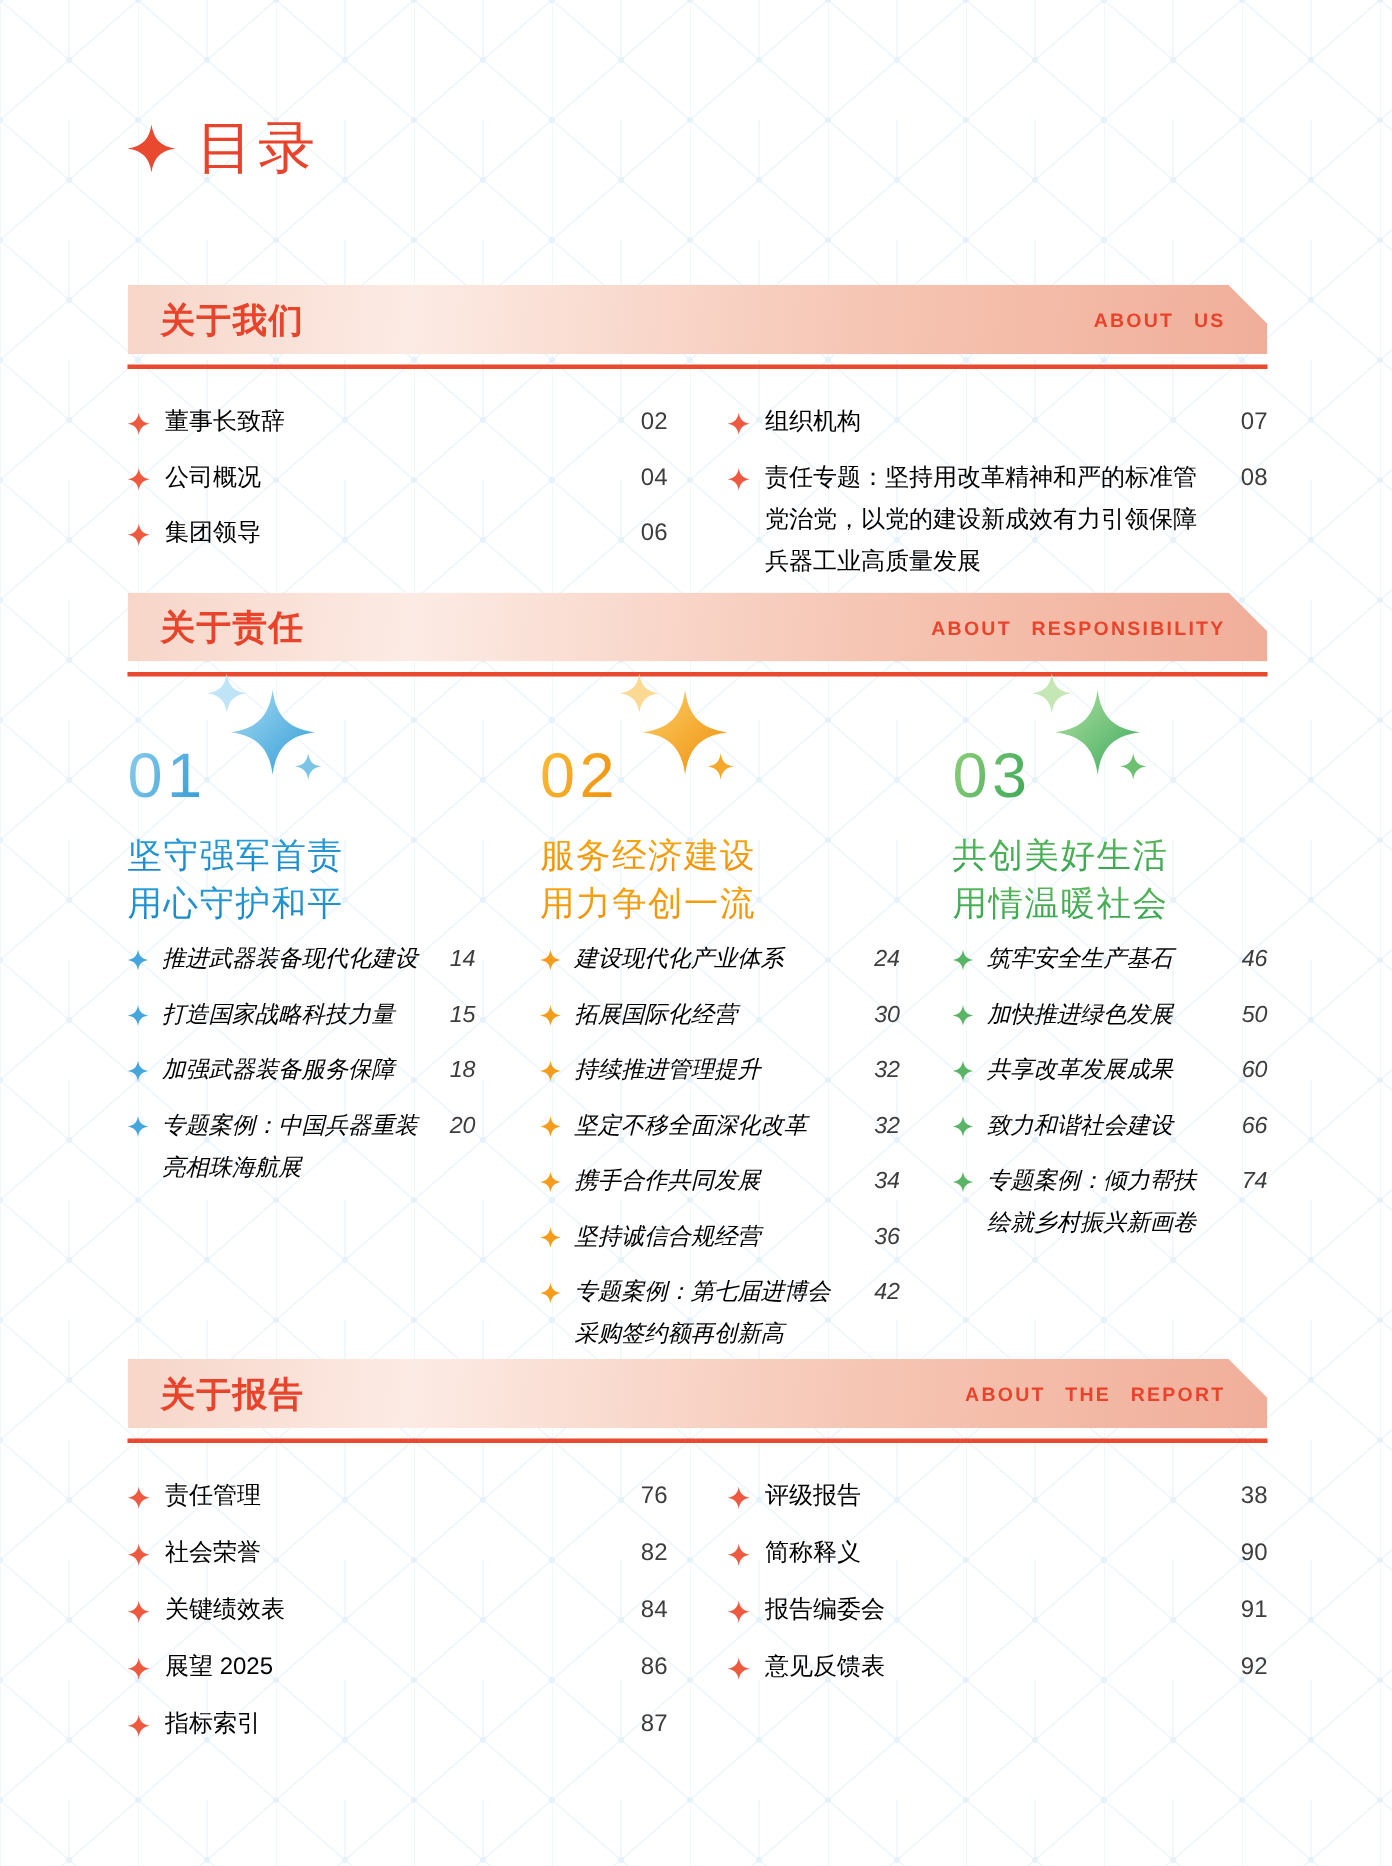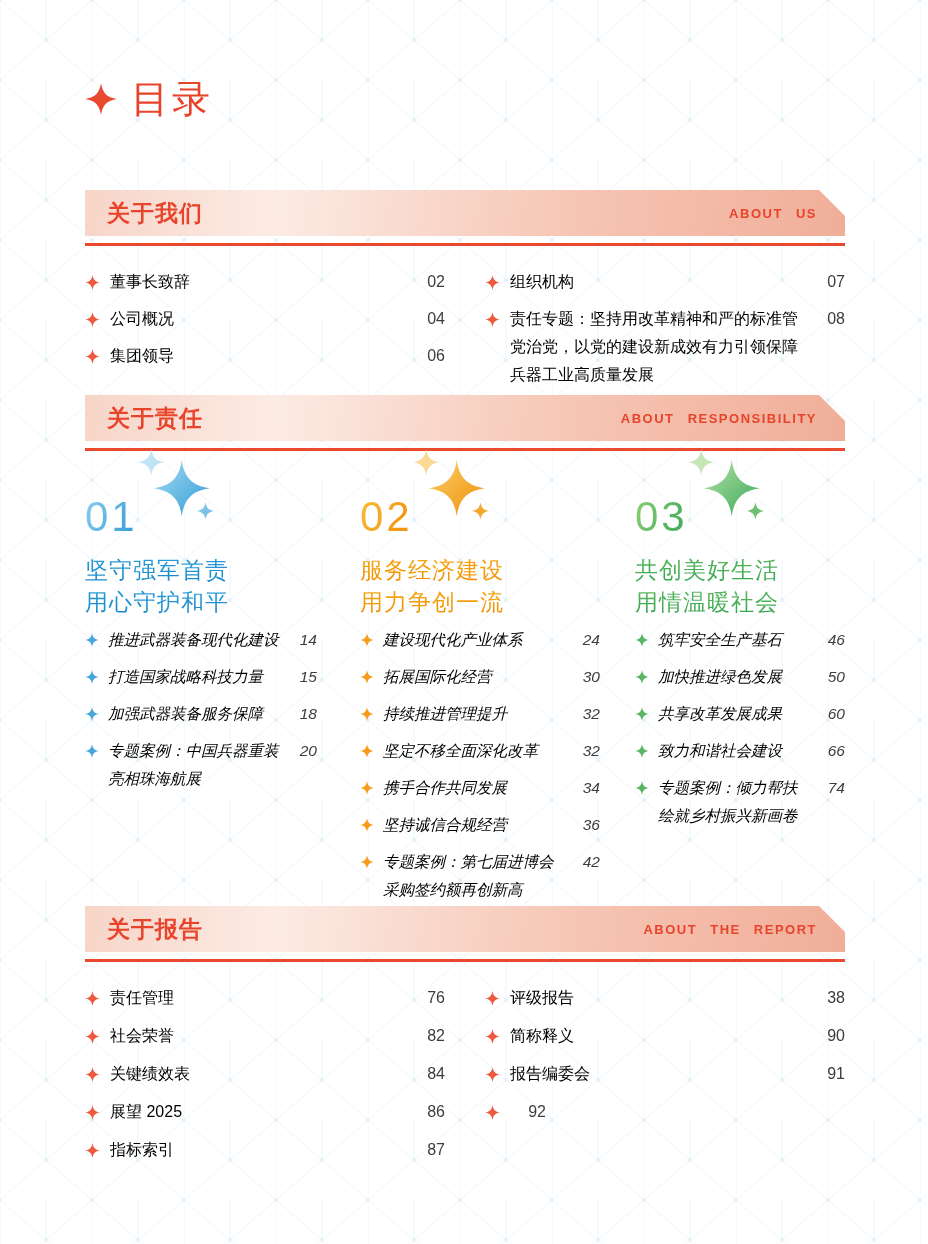--- a/index.html
+++ b/index.html
@@ -412,16 +412,17 @@
       <svg class="bul b-red" viewBox="0 0 24 24">
           <path fill="currentColor" d="M12 0c1.1 7.4 4.5 10.9 12 12-7.5 1.1-10.9 4.6-12 12-1.1-7.4-4.5-10.9-12-12C7.5 10.9 10.9 7.4 12 0z"></path>
         </svg>
       <span class="toc-label">报告编委会</span>
       <span class="toc-page">91</span>
     </div>
     <div class="toc-row">
       <svg class="bul b-red" viewBox="0 0 24 24">
           <path fill="currentColor" d="M12 0c1.1 7.4 4.5 10.9 12 12-7.5 1.1-10.9 4.6-12 12-1.1-7.4-4.5-10.9-12-12C7.5 10.9 10.9 7.4 12 0z"></path>
         </svg>
+      <span class="toc-label">意见反馈表</span>
       <span class="toc-page">92</span>
     </div>
   </div>
 </div>
 
 </body></html>

